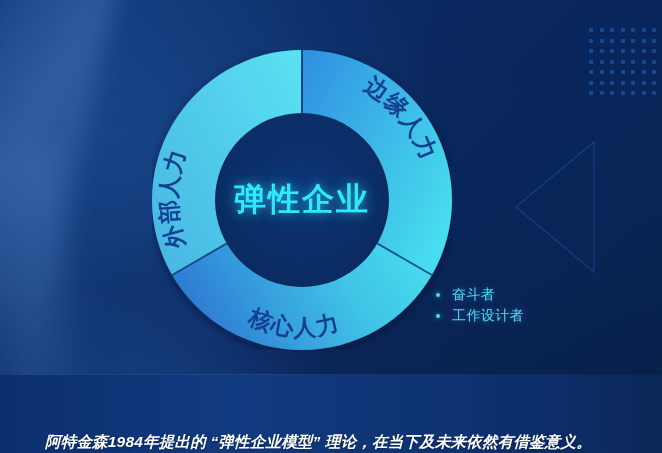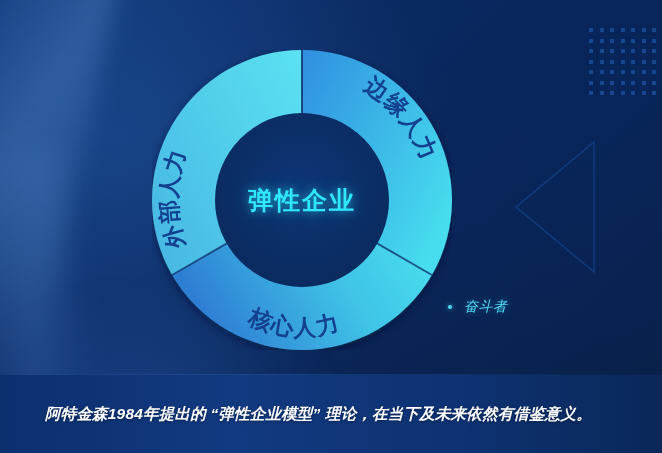--- a/index.html
+++ b/index.html
@@ -100,21 +100,21 @@
     left: 0;
     top: 0;
     width: 300px;
     height: 300px;
     display: flex;
     align-items: center;
     justify-content: center;
     pointer-events: none;
   }
   .hole-label span {
-    font-size: 25px;
+    font-size: 32px;
     font-weight: bold;
     color: #2fe8fb;
     letter-spacing: 2px;
     text-shadow: 0 0 10px rgba(47,232,251,0.55), 0 0 22px rgba(47,232,251,0.30);
   }
 
   
   .bullets {
     position: absolute;
     left: 432px;
@@ -124,40 +124,40 @@
   .bullets li {
     list-style: none;
     color: #4fd9f2;
     font-size: 14px;
     line-height: 21px;
     letter-spacing: 0.4px;
     text-shadow: 0 0 7px rgba(60,200,240,0.40);
     display: flex;
     align-items: center;
   }
-  .bullets ul { margin: 16px; padding: 0; font-style: italic; }
+  .bullets ul { margin: 4px; padding: 0; }
   .bullets .bdot {
     width: 4px;
     height: 4px;
     border-radius: 50%;
     background: #4fd9f2;
     margin-right: 12px;
     flex: 0 0 auto;
     box-shadow: 0 0 5px rgba(79,217,242,0.8);
   }
 
   
   .caption {
     position: absolute;
     left: 0;
     bottom: 0;
     width: 662px;
     height: 78px;
     display: flex;
-    align-items: center;
+    align-items: flex-end;
     background: linear-gradient(90deg, #0c2f6e 0%, #123a80 35%, #0e3272 70%, #0a2758 100%);
   }
   .caption .ctext {
     padding-left: 45px;
     padding-right: 12px;
     color: #ffffff;
     font-size: 15.5px;
     font-weight: bold;
     font-style: italic;
     letter-spacing: 0.2px;
@@ -297,20 +297,24 @@
       <span>弹性企业</span>
     </div>
   </div>
 
   <div class="bullets">
     <ul id="bullet-ul">
         <li>
           <span class="bdot"></span>
           <span>奋斗者</span>
         </li>
+        <li>
+          <span class="bdot"></span>
+          <span>工作设计者</span>
+        </li>
       </ul>
   </div>
 
   <div class="cap-divider"></div>
 
   <div class="caption">
     <div class="ctext">阿特金森1984年提出的 “弹性企业模型” 理论，在当下及未来依然有借鉴意义。</div>
   </div>
 
 </div>

